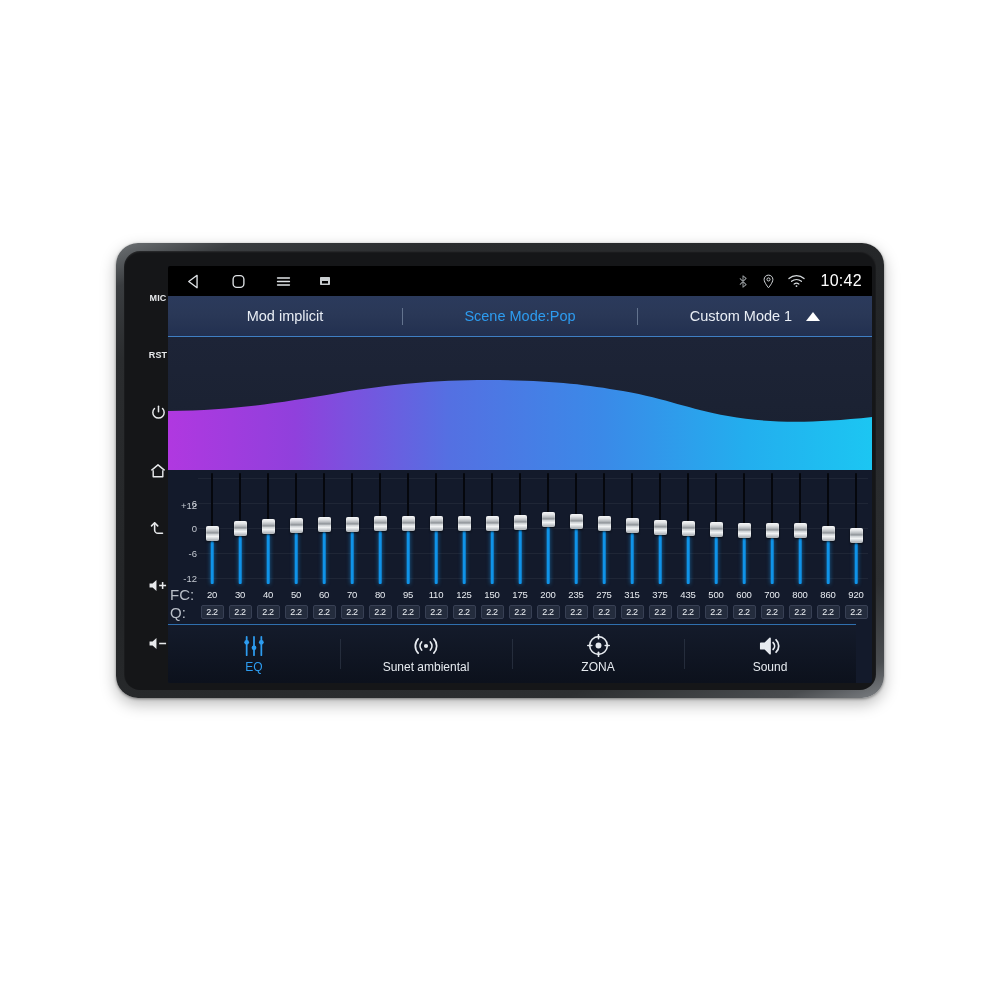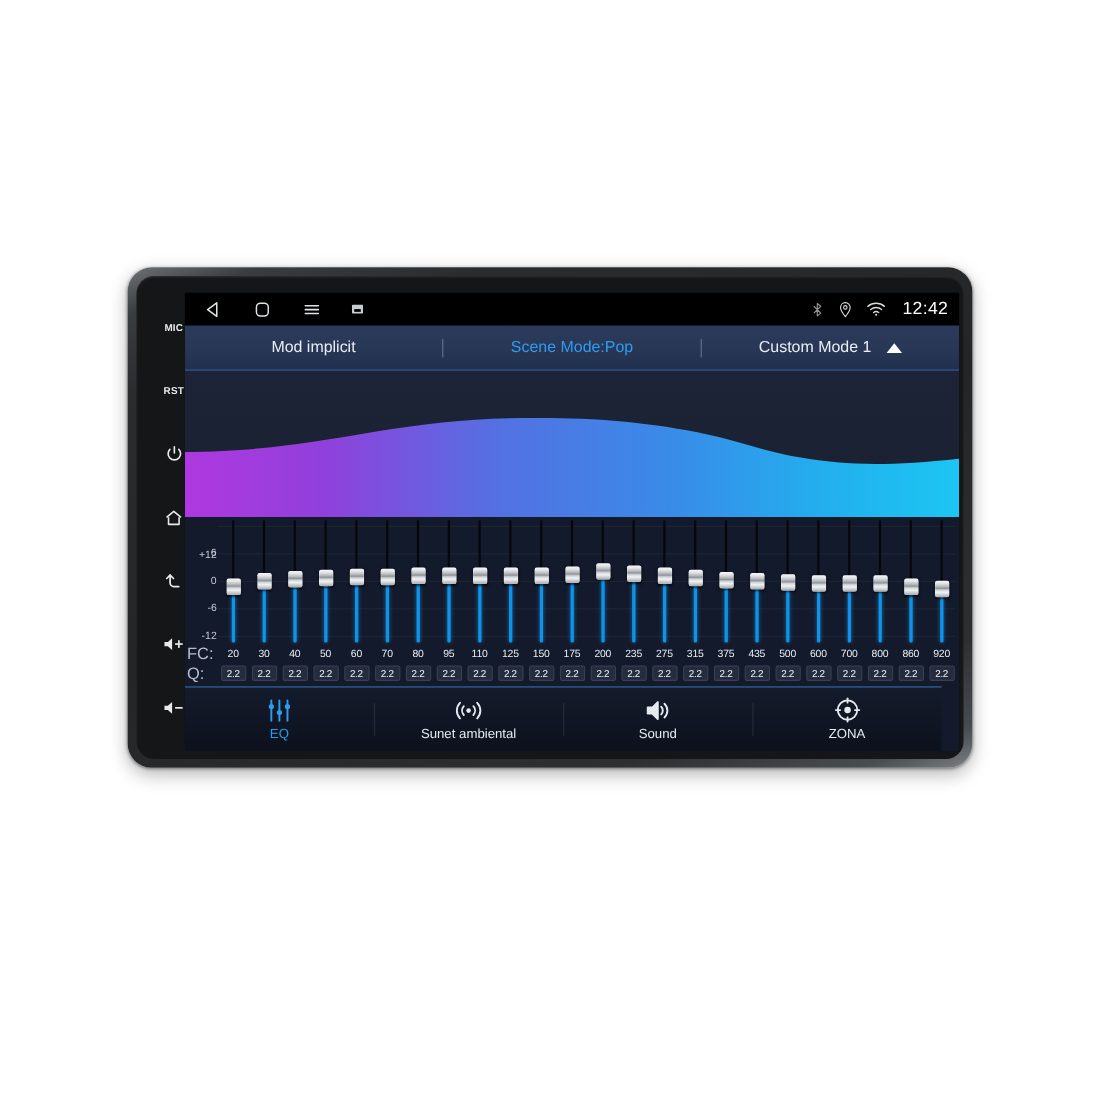--- a/index.html
+++ b/index.html
@@ -380,21 +380,21 @@
               </svg>
             </span>
             <span class="sb-icon">
               <svg width="17" height="14" viewBox="0 0 22 18" fill="none" stroke="#d6dadd" stroke-width="1.6" stroke-linecap="round">
                 <path d="M1.2 5.8 A15 15 0 0 1 20.8 5.8"></path>
                 <path d="M4.6 9.4 A10 10 0 0 1 17.4 9.4"></path>
                 <path d="M8.0 13.0 A5 5 0 0 1 14.0 13.0"></path>
                 <circle cx="11" cy="15.6" r="1.2" fill="#d6dadd" stroke="none"></circle>
               </svg>
             </span>
-            <span id="clock">12:42</span>
+            <span id="clock">10:42</span>
           </div>
         </div>
 
         <div id="modebar">
           <div class="mode-cell">
             <span>Mod implicit</span>
           </div>
           <div class="mode-sep"></div>
           <div class="mode-cell active">
             <span>Scene Mode:Pop</span>
@@ -693,39 +693,39 @@
                 <path d="M9.2 6.6 A6.6 6.6 0 0 0 9.2 15.4"></path>
                 <path d="M18.8 6.6 A6.6 6.6 0 0 1 18.8 15.4"></path>
                 <path d="M5.4 3.2 A11.2 11.2 0 0 0 5.4 18.8"></path>
                 <path d="M22.6 3.2 A11.2 11.2 0 0 1 22.6 18.8"></path>
               </svg>
             </span>
             <span class="tlabel">Sunet ambiental</span>
           </div>
           <div class="tab">
             <span class="ticon">
-              <svg width="24" height="22" viewBox="0 0 26 24" fill="none" stroke="currentColor" stroke-width="1.9" stroke-linejoin="round" stroke-linecap="round">
-                <path d="M3 9 L7.5 9 L13 3.6 L13 20.4 L7.5 15 L3 15 Z" fill="currentColor"></path>
-                <path d="M16.4 8.2 A5.4 5.4 0 0 1 16.4 15.8"></path>
-                <path d="M19.6 5.2 A9.4 9.4 0 0 1 19.6 18.8"></path>
-              </svg>
-            </span>
-            <span class="tlabel">Sound</span>
-          </div>
-          <div class="tab">
-            <span class="ticon">
               <svg width="23" height="23" viewBox="0 0 24 24" fill="none" stroke="currentColor" stroke-width="1.7">
                 <circle cx="12" cy="12" r="9.2"></circle>
                 <circle cx="12" cy="12" r="3.1" fill="currentColor" stroke="none"></circle>
                 <path d="M12 0.8 V5" stroke-linecap="round"></path>
                 <path d="M12 19 V23.2" stroke-linecap="round"></path>
                 <path d="M0.8 12 H5" stroke-linecap="round"></path>
                 <path d="M19 12 H23.2" stroke-linecap="round"></path>
               </svg>
             </span>
             <span class="tlabel">ZONA</span>
           </div>
+          <div class="tab">
+            <span class="ticon">
+              <svg width="24" height="22" viewBox="0 0 26 24" fill="none" stroke="currentColor" stroke-width="1.9" stroke-linejoin="round" stroke-linecap="round">
+                <path d="M3 9 L7.5 9 L13 3.6 L13 20.4 L7.5 15 L3 15 Z" fill="currentColor"></path>
+                <path d="M16.4 8.2 A5.4 5.4 0 0 1 16.4 15.8"></path>
+                <path d="M19.6 5.2 A9.4 9.4 0 0 1 19.6 18.8"></path>
+              </svg>
+            </span>
+            <span class="tlabel">Sound</span>
+          </div>
         </div>
 
       </div>
     </div>
   </div>
 </div>
 
 </body></html>

